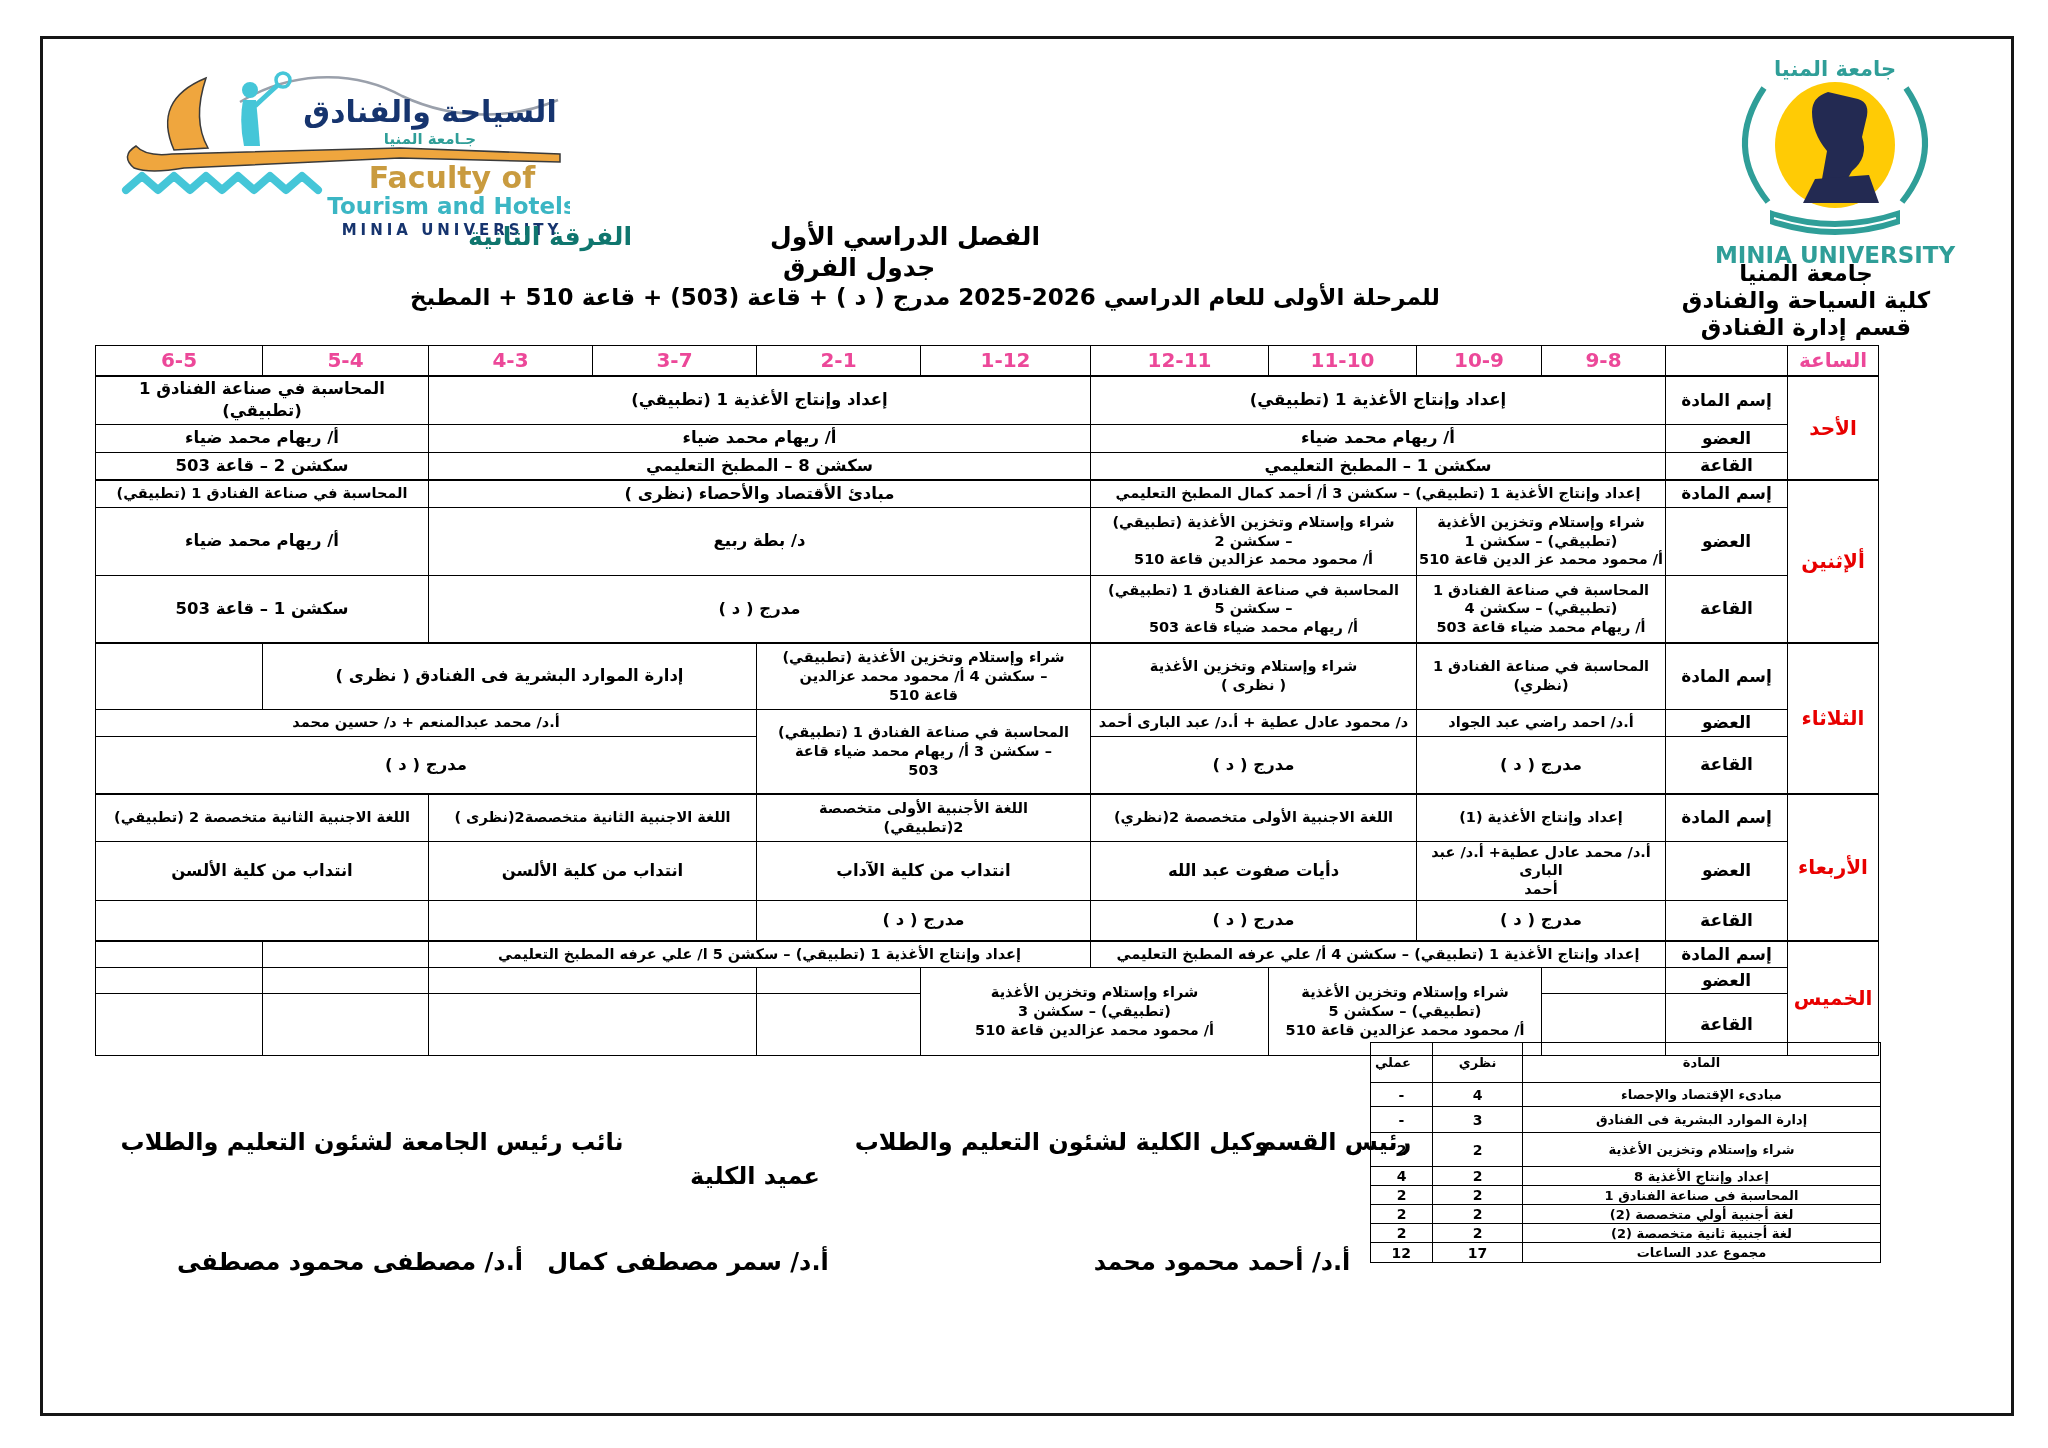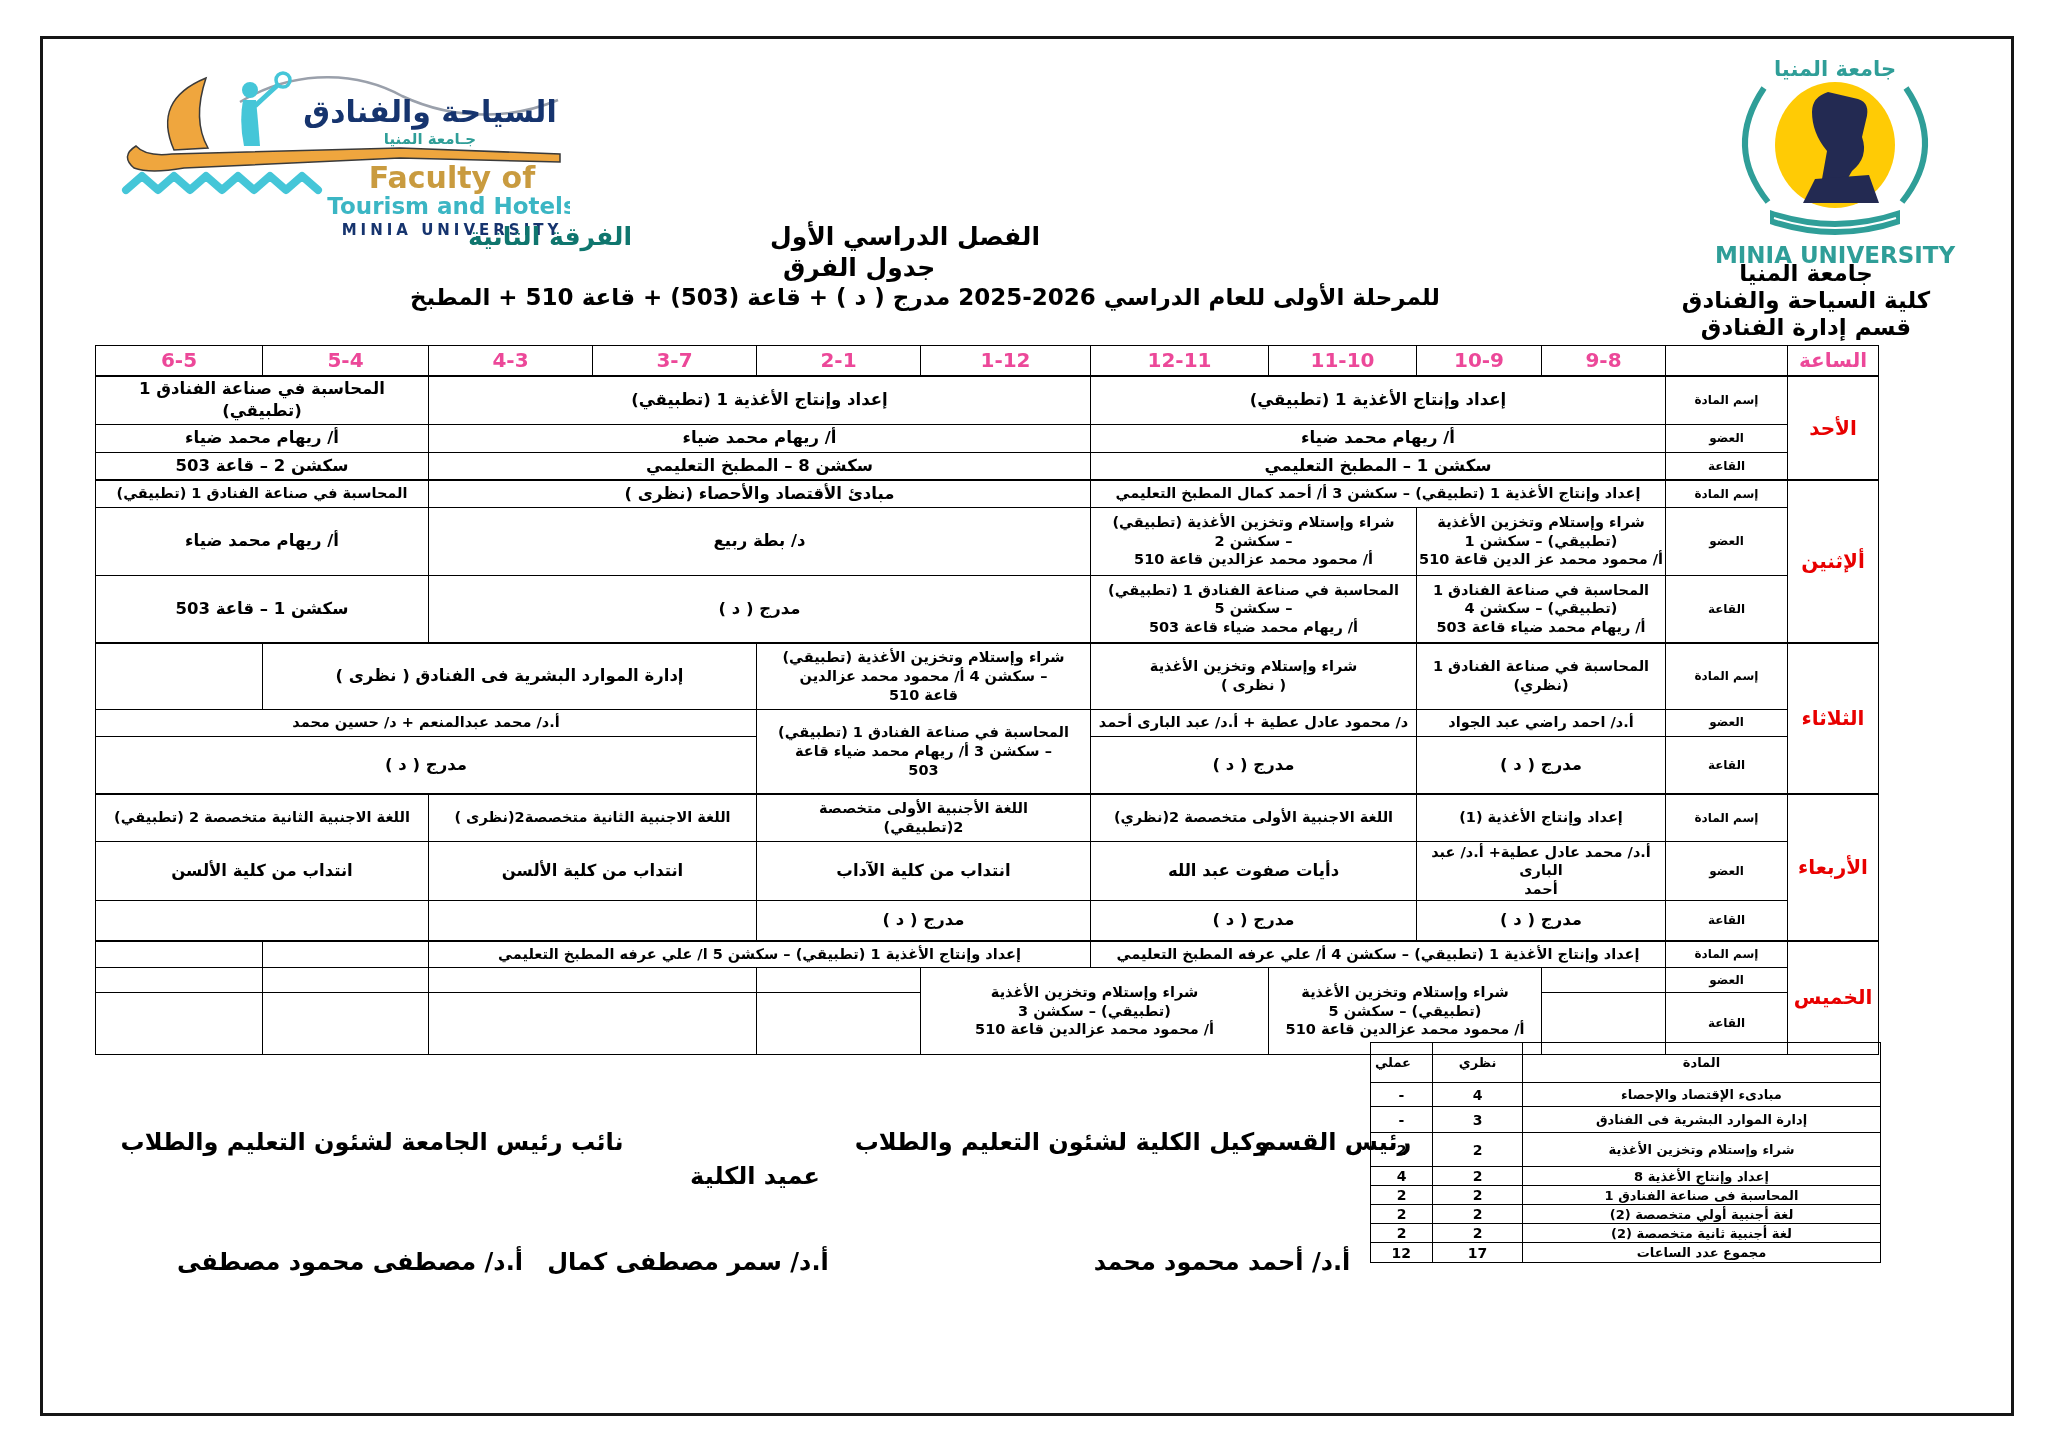--- a/index.html
+++ b/index.html
@@ -15,21 +15,21 @@
   .red{color:#0f766e;}
   .stage-line{position:absolute;left:450px;top:284px;width:990px;font-size:23px;
               direction:rtl;text-align:right;white-space:nowrap;}
   
   table.tt{position:absolute;left:95px;top:345px;width:1783px;border-collapse:collapse;
            direction:rtl;table-layout:fixed;}
   table.tt td{border:1.6px solid #000;text-align:center;vertical-align:middle;
               padding:1px 2px;font-size:16.5px;white-space:pre-line;overflow:hidden;line-height:1.35;}
   table.tt td.hour,table.tt td.slot{color:#ec4899;font-size:20px;}
   table.tt td.day{color:#e80000;font-size:20px;}
-  table.tt td.lbl{font-size:12px;}
+  table.tt td.lbl{font-size:17px;}
   table.tt td.sm{font-size:14.5px;line-height:1.3;}
   table.tt tr.hrow td{border-bottom:2.8px solid #000;}
   table.tt tr.dstart td{border-top:2.8px solid #000;}
   
   table.summary{position:absolute;left:1370px;top:1042px;width:510px;border-collapse:collapse;
                 direction:rtl;table-layout:fixed;}
   table.summary td{border:1.7px solid #000;text-align:center;vertical-align:middle;
                    font-size:13px;padding:1px 21px;overflow:hidden;}
   table.summary td.num{font-size:14px;}
   

